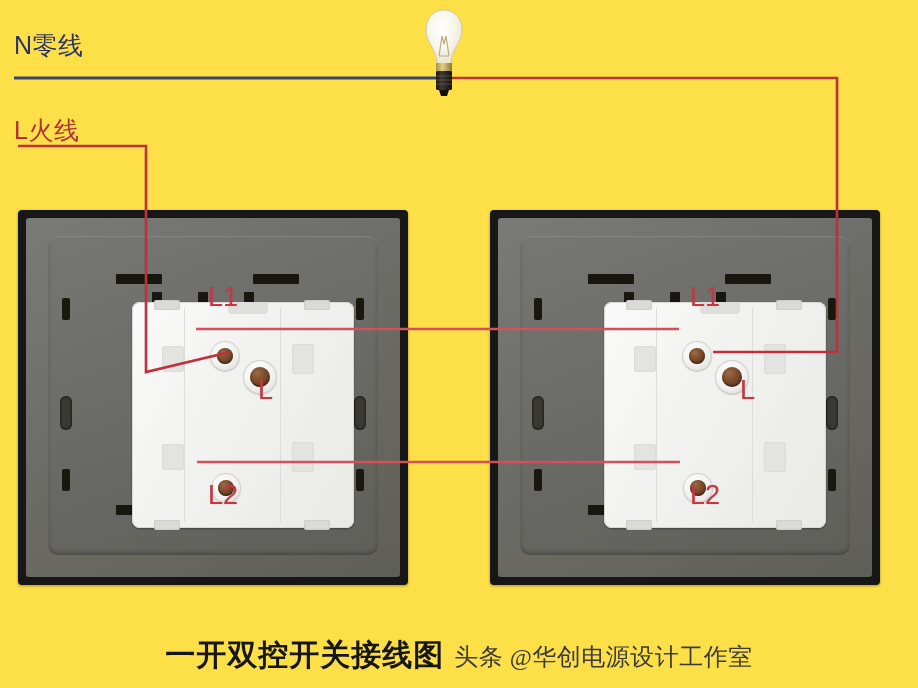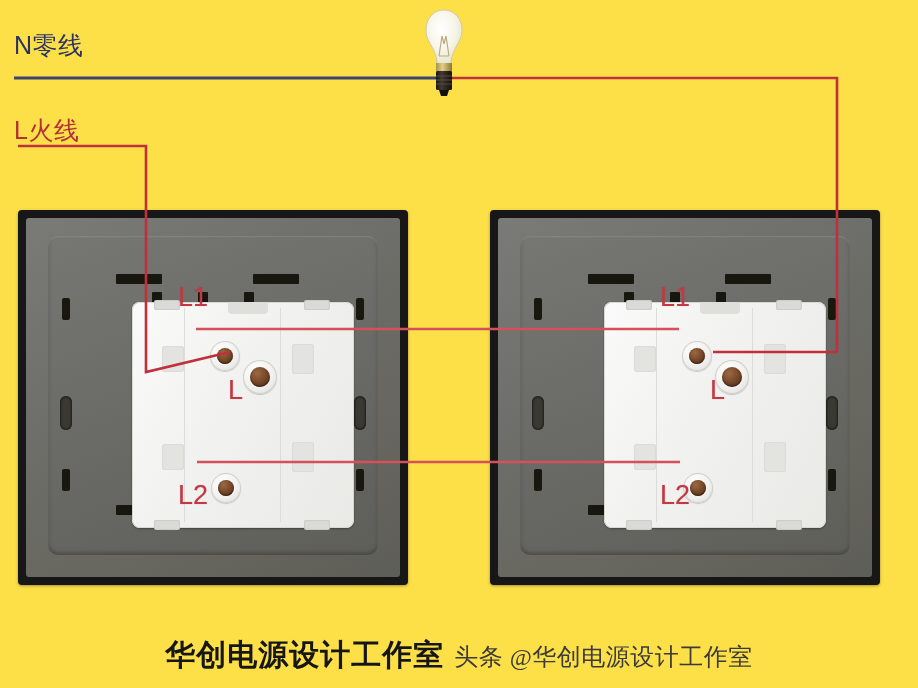--- a/index.html
+++ b/index.html
@@ -186,20 +186,21 @@
   .terminal.big::after { left: 7px; top: 7px; width: 20px; height: 20px; }
 
   .terminal-label {
     position: absolute;
     color: #c23843;
     font-size: 27px;
     font-weight: 400;
     line-height: 1;
     white-space: nowrap;
     text-shadow: 0 0 1px rgba(194,56,67,0.4);
+    margin-left: 30px;
   }
 
   
   #caption {
     position: absolute;
     left: 0;
     bottom: 12px;
     width: 918px;
     text-align: center;
     white-space: nowrap;
@@ -366,16 +367,16 @@
 
   <div class="terminal-label" style="left:178px; top:284px;">L1</div>
   <div class="terminal-label" style="left:228px; top:377px;">L</div>
   <div class="terminal-label" style="left:178px; top:482px;">L2</div>
 
   <div class="terminal-label" style="left:660px; top:284px;">L1</div>
   <div class="terminal-label" style="left:710px; top:377px;">L</div>
   <div class="terminal-label" style="left:660px; top:482px;">L2</div>
 
   <div id="caption">
-    <span id="caption-title">华创电源设计工作室</span><span id="caption-credit">头条 @华创电源设计工作室</span>
+    <span id="caption-title">一开双控开关接线图</span><span id="caption-credit">头条 @华创电源设计工作室</span>
   </div>
 
 </div>
 
 </body></html>

